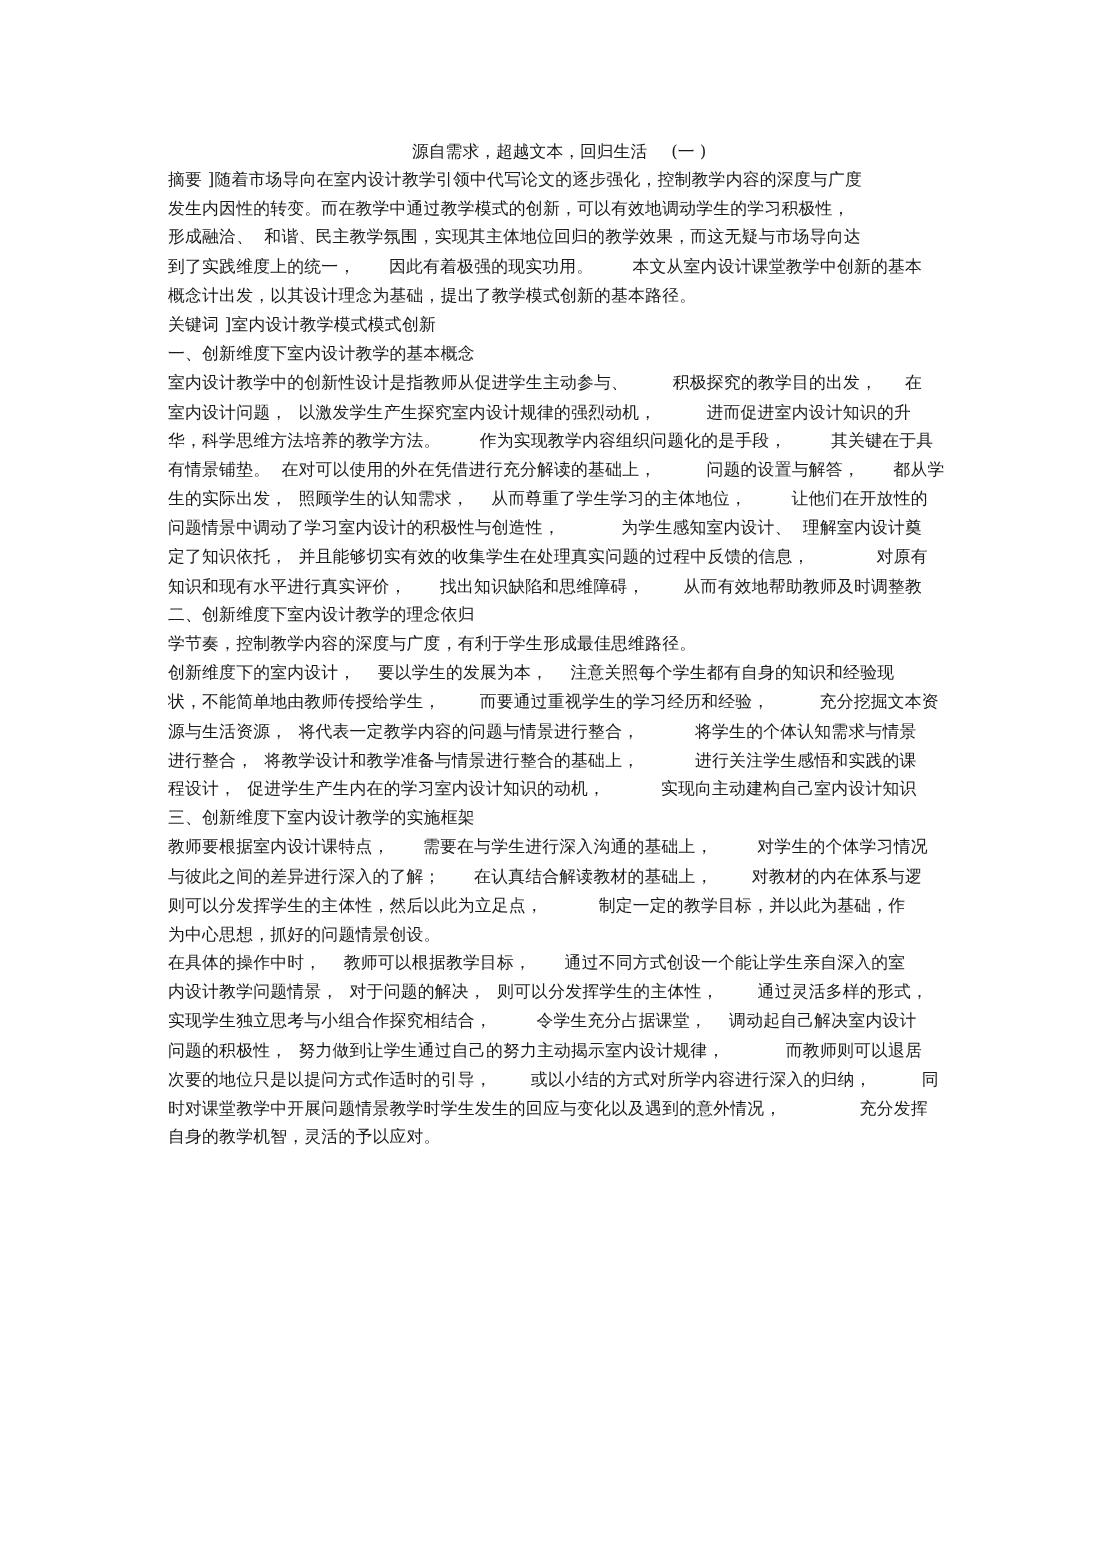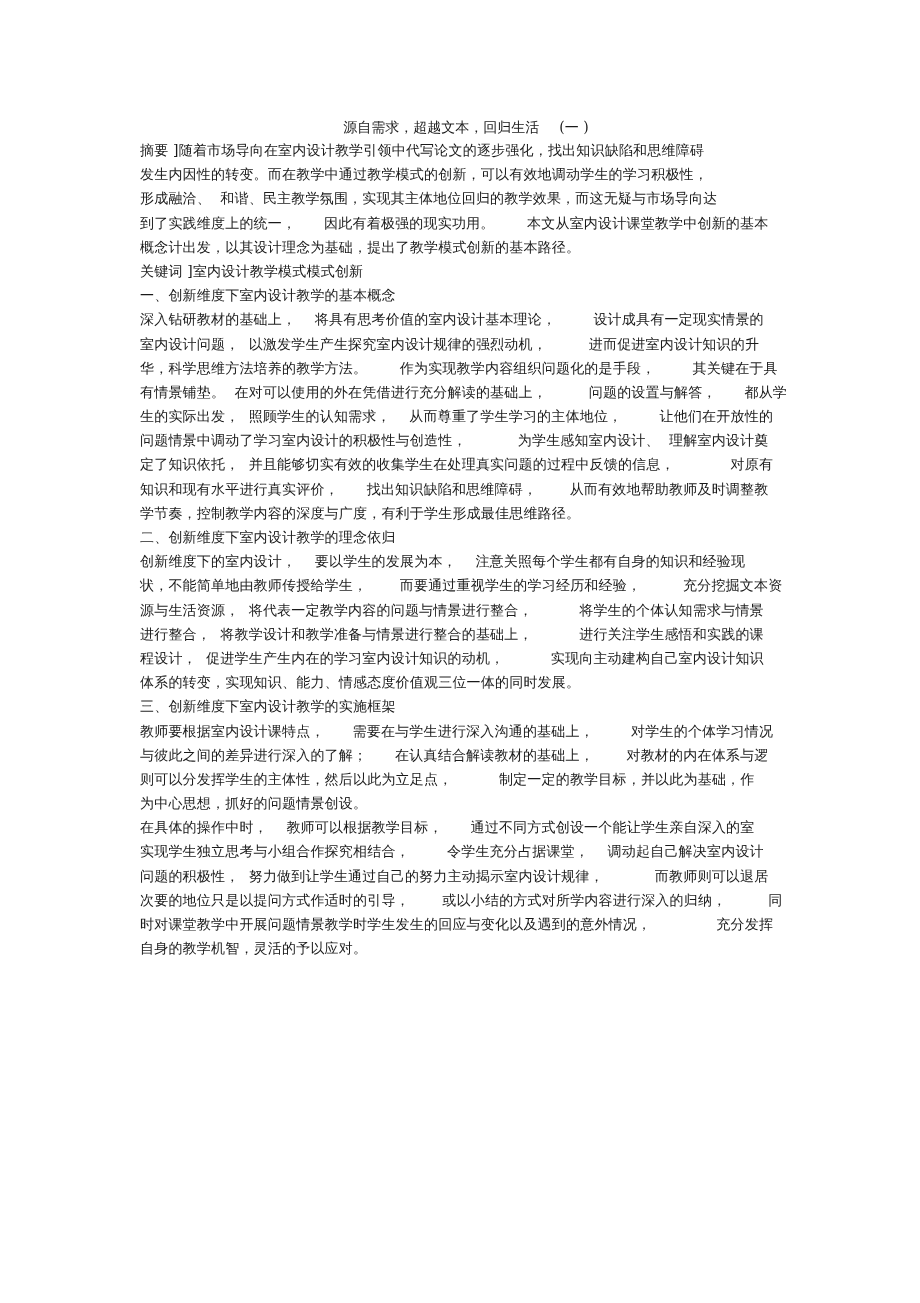--- a/index.html
+++ b/index.html
@@ -52,48 +52,48 @@
     letter-spacing: 0.2px;
   }
 </style>
 </head>
 <body>
 
 <div class="page">
   <div class="doc-title"><span class="title-text">源自需求，超越文本，回归生活</span><span class="title-suffix">(一 )</span></div>
 
   <div class="body-block" id="body-block">
-      <span class="line">摘要 ]随着市场导向在室内设计教学引领中代写论文的逐步强化，找出知识缺陷和思维障碍</span>
+      <span class="line">摘要 ]随着市场导向在室内设计教学引领中代写论文的逐步强化，控制教学内容的深度与广度</span>
       <span class="line">发生内因性的转变。而在教学中通过教学模式的创新，可以有效地调动学生的学习积极性，</span>
       <span class="line">形成融洽、  和谐、民主教学氛围，实现其主体地位回归的教学效果，而这无疑与市场导向达</span>
       <span class="line">到了实践维度上的统一，      因此有着极强的现实功用。       本文从室内设计课堂教学中创新的基本</span>
       <span class="line">概念计出发，以其设计理念为基础，提出了教学模式创新的基本路径。</span>
       <span class="line">关键词 ]室内设计教学模式模式创新</span>
       <span class="line">一、创新维度下室内设计教学的基本概念</span>
-      <span class="line">深入钻研教材的基础上，    将具有思考价值的室内设计基本理论，        设计成具有一定现实情景的</span>
+      <span class="line">室内设计教学中的创新性设计是指教师从促进学生主动参与、        积极探究的教学目的出发，     在</span>
       <span class="line">室内设计问题，  以激发学生产生探究室内设计规律的强烈动机，         进而促进室内设计知识的升</span>
       <span class="line">华，科学思维方法培养的教学方法。       作为实现教学内容组织问题化的是手段，        其关键在于具</span>
       <span class="line">有情景铺垫。  在对可以使用的外在凭借进行充分解读的基础上，         问题的设置与解答，      都从学</span>
       <span class="line">生的实际出发，  照顾学生的认知需求，    从而尊重了学生学习的主体地位，        让他们在开放性的</span>
       <span class="line">问题情景中调动了学习室内设计的积极性与创造性，           为学生感知室内设计、  理解室内设计奠</span>
       <span class="line">定了知识依托，  并且能够切实有效的收集学生在处理真实问题的过程中反馈的信息，            对原有</span>
       <span class="line">知识和现有水平进行真实评价，      找出知识缺陷和思维障碍，       从而有效地帮助教师及时调整教</span>
+      <span class="line">二、创新维度下室内设计教学的理念依归</span>
       <span class="line">学节奏，控制教学内容的深度与广度，有利于学生形成最佳思维路径。</span>
-      <span class="line">二、创新维度下室内设计教学的理念依归</span>
       <span class="line">创新维度下的室内设计，    要以学生的发展为本，    注意关照每个学生都有自身的知识和经验现</span>
       <span class="line">状，不能简单地由教师传授给学生，       而要通过重视学生的学习经历和经验，         充分挖掘文本资</span>
       <span class="line">源与生活资源，  将代表一定教学内容的问题与情景进行整合，          将学生的个体认知需求与情景</span>
       <span class="line">进行整合，  将教学设计和教学准备与情景进行整合的基础上，          进行关注学生感悟和实践的课</span>
       <span class="line">程设计，  促进学生产生内在的学习室内设计知识的动机，          实现向主动建构自己室内设计知识</span>
-      <span class="line">体系的转变，实现知识、能力、情感态度价值观三位一体的同时发展。</span>
       <span class="line">三、创新维度下室内设计教学的实施框架</span>
       <span class="line">教师要根据室内设计课特点，      需要在与学生进行深入沟通的基础上，        对学生的个体学习情况</span>
       <span class="line">与彼此之间的差异进行深入的了解；      在认真结合解读教材的基础上，       对教材的内在体系与逻</span>
       <span class="line">则可以分发挥学生的主体性，然后以此为立足点，          制定一定的教学目标，并以此为基础，作</span>
       <span class="line">为中心思想，抓好的问题情景创设。</span>
       <span class="line">在具体的操作中时，    教师可以根据教学目标，      通过不同方式创设一个能让学生亲自深入的室</span>
+      <span class="line">内设计教学问题情景，  对于问题的解决，  则可以分发挥学生的主体性，       通过灵活多样的形式，</span>
       <span class="line">实现学生独立思考与小组合作探究相结合，        令学生充分占据课堂，    调动起自己解决室内设计</span>
       <span class="line">问题的积极性，  努力做到让学生通过自己的努力主动揭示室内设计规律，           而教师则可以退居</span>
       <span class="line">次要的地位只是以提问方式作适时的引导，       或以小结的方式对所学内容进行深入的归纳，         同</span>
       <span class="line">时对课堂教学中开展问题情景教学时学生发生的回应与变化以及遇到的意外情况，              充分发挥</span>
       <span class="line">自身的教学机智，灵活的予以应对。</span>
     </div>
 </div>
 
 </body></html>

